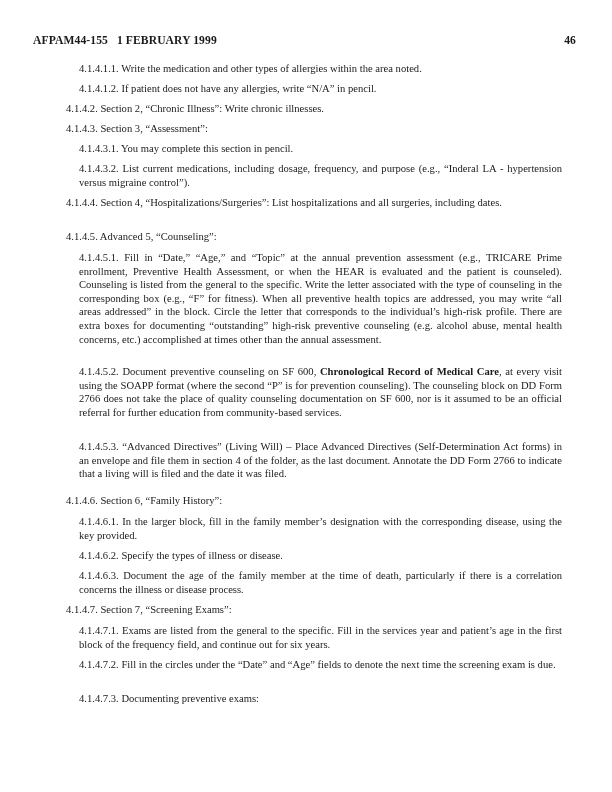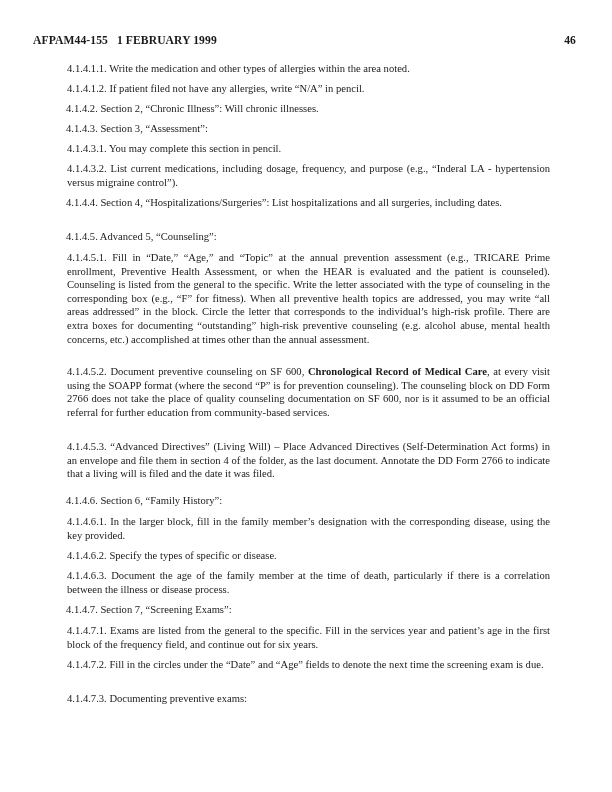--- a/index.html
+++ b/index.html
@@ -12,44 +12,44 @@
       position: absolute; left: 33px; right: 36px; top: 34px;
       display: flex; justify-content: space-between;
       font-weight: bold; font-size: 11.6px; letter-spacing: 0.1px;
     }
     .content {
       position: absolute; top: 58px; left: 0; right: 0;
       font-size: 10.6px; line-height: 13.6px;
     }
     .p { position: absolute; margin: 0; text-align: justify; }
     .l1 { left: 66px; width: 497px; }
-    .l2 { left: 67px; width: 483px; font-family: Liberation Serif, serif; }
+    .l2 { left: 79px; width: 483px; font-family: Liberation Serif, serif; }
     b { font-weight: bold; }
   </style>
 </head>
 <body>
 
 <div class="header">
   <span style="white-space:pre">AFPAM44-155   1 FEBRUARY 1999</span>
   <span>46</span>
 </div>
 
 <div class="content">
   <p class="p l2" style="top:4px">4.1.4.1.1.  Write the medication and other types of allergies within the area noted.</p>
-  <p class="p l2" style="top:24px">4.1.4.1.2.  If patient filed not have any allergies, write “N/A” in pencil.</p>
-  <p class="p l1" style="top:44px">4.1.4.2.  Section 2, “Chronic Illness”: Will chronic illnesses.</p>
+  <p class="p l2" style="top:24px">4.1.4.1.2.  If patient does not have any allergies, write “N/A” in pencil.</p>
+  <p class="p l1" style="top:44px">4.1.4.2.  Section 2, “Chronic Illness”: Write chronic illnesses.</p>
   <p class="p l1" style="top:64px">4.1.4.3.  Section 3, “Assessment”:</p>
   <p class="p l2" style="top:84px">4.1.4.3.1.  You may complete this section in pencil.</p>
   <p class="p l2" style="top:104px">4.1.4.3.2.  List current medications, including dosage, frequency, and purpose (e.g., “Inderal LA - hypertension versus migraine control”).</p>
   <p class="p l1" style="top:138px">4.1.4.4.  Section 4, “Hospitalizations/Surgeries”: List hospitalizations and all surgeries, including dates.</p>
   <p class="p l1" style="top:172px">4.1.4.5.  Advanced 5, “Counseling”:</p>
   <p class="p l2" style="top:193px">4.1.4.5.1.  Fill in “Date,” “Age,” and “Topic” at the annual prevention assessment (e.g., TRICARE Prime enrollment, Preventive Health Assessment, or when the HEAR is evaluated and the patient is counseled).  Counseling is listed from the general to the specific.  Write the letter associated with the type of counseling in the corresponding box (e.g., “F” for fitness).  When all preventive health topics are addressed, you may write “all areas addressed” in the block. Circle the letter that corresponds to the individual’s high-risk profile.  There are extra boxes for documenting “outstanding” high-risk preventive counseling (e.g. alcohol abuse, mental health concerns, etc.) accomplished at times other than the annual assessment.</p>
   <p class="p l2" style="top:307px"><span>4.1.4.5.2.  Document preventive counseling on SF 600, </span><b>Chronological Record of Medical Care</b><span>, at every visit using the SOAPP format (where the second “P” is for prevention counseling).  The counseling block on DD Form 2766 does not take the place of quality counseling documentation on SF 600, nor is it assumed to be an official referral for further education from community-based services.</span></p>
   <p class="p l2" style="top:382px">4.1.4.5.3.  “Advanced Directives” (Living Will) – Place Advanced Directives (Self-Determination Act forms) in an envelope and file them in section 4 of the folder, as the last document. Annotate the DD Form 2766 to indicate that a living will is filed and the date it was filed.</p>
   <p class="p l1" style="top:436px">4.1.4.6.  Section 6, “Family History”:</p>
   <p class="p l2" style="top:457px">4.1.4.6.1.  In the larger block, fill in the family member’s designation with the corresponding disease, using the key provided.</p>
-  <p class="p l2" style="top:491px">4.1.4.6.2.  Specify the types of specific or disease.</p>
-  <p class="p l2" style="top:511px">4.1.4.6.3.  Document the age of the family member at the time of death, particularly if there is a correlation between the illness or disease process.</p>
+  <p class="p l2" style="top:491px">4.1.4.6.2.  Specify the types of illness or disease.</p>
+  <p class="p l2" style="top:511px">4.1.4.6.3.  Document the age of the family member at the time of death, particularly if there is a correlation concerns the illness or disease process.</p>
   <p class="p l1" style="top:545px">4.1.4.7.  Section 7, “Screening Exams”:</p>
   <p class="p l2" style="top:566px">4.1.4.7.1.  Exams are listed from the general to the specific.  Fill in the services year and patient’s age in the first block of the frequency field, and continue out for six years.</p>
   <p class="p l2" style="top:600px">4.1.4.7.2.  Fill in the circles under the “Date” and “Age” fields to denote the next time the screening exam is due.</p>
   <p class="p l2" style="top:634px">4.1.4.7.3.  Documenting preventive exams:</p>
 </div>
 
 </body></html>

